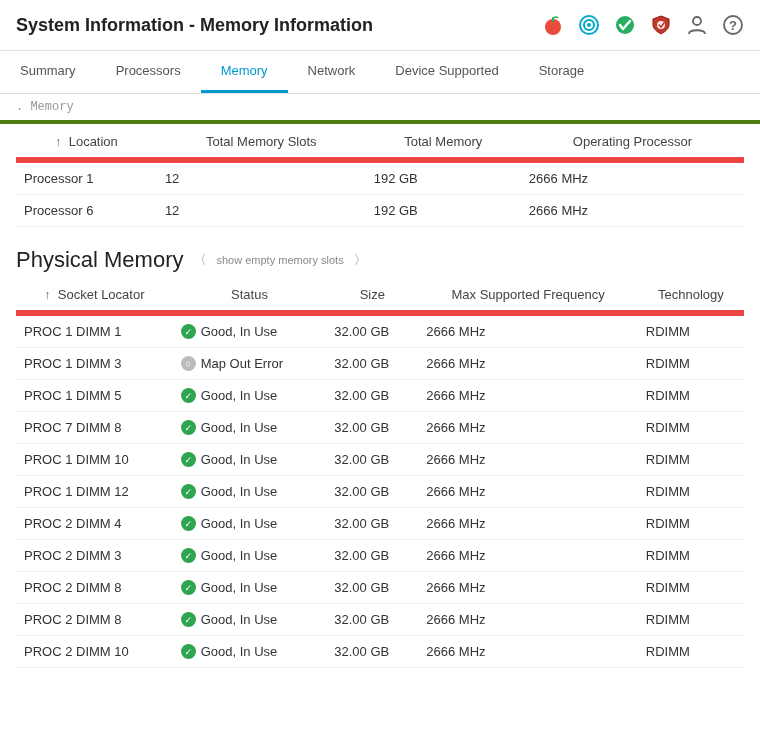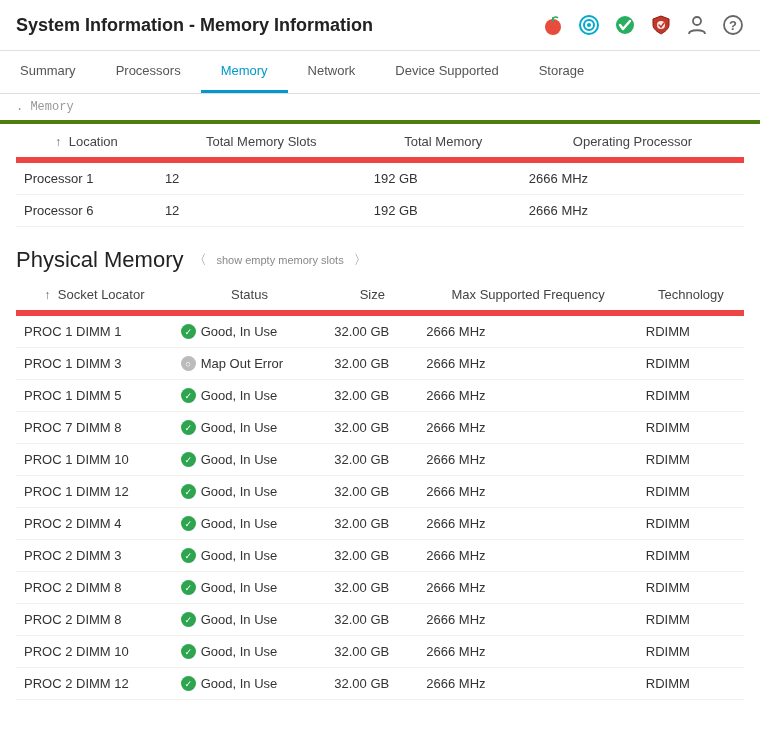--- a/index.html
+++ b/index.html
@@ -410,28 +410,16 @@
     <td>
             <div class="status-cell">
       <div class="check-circle">✓</div>
       <span>Good, In Use</span>
     </div>
           </td>
     <td>32.00 GB</td>
     <td>2666 MHz</td>
     <td>RDIMM</td>
   </tr>
-        <tr>
-    <td>PROC 2 DIMM 12</td>
-    <td>
-            <div class="status-cell">
-      <div class="check-circle">✓</div>
-      <span>Good, In Use</span>
-    </div>
-          </td>
-    <td>32.00 GB</td>
-    <td>2666 MHz</td>
-    <td>RDIMM</td>
-  </tr>
       </tbody>
   </table>
 
 </div>
 
 </body></html>

